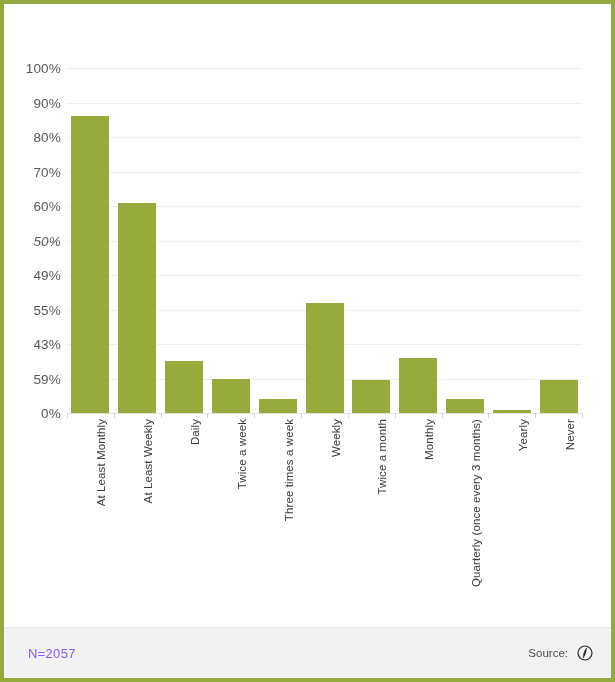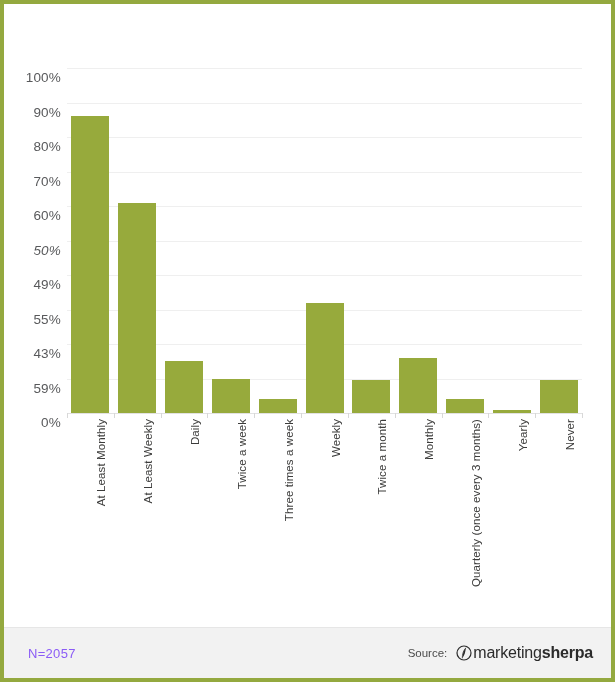--- a/index.html
+++ b/index.html
@@ -58,21 +58,21 @@
     text-align: right;
     font-size: 13.5px;
     color: #58595B;
     letter-spacing: .2px;
     transform: translateY(-50%);
     white-space: nowrap;
   }
   #yaxis {
     position: absolute;
     left: 0px;
-    top: 73px;
+    top: 64px;
     width: 57px;
     height: 345px;
   }
 
   #bars {
     position: absolute;
     left: 63px;
     top: 64px;
     width: 515px;
     height: 345px;
@@ -235,18 +235,17 @@
   <div id="footer">
     <div id="sample-size">N=2057</div>
     <div id="source-block">
       <span id="source-label">Source:</span>
       <span id="logo">
         <svg id="logo-mark" viewBox="0 0 32 32" aria-hidden="true">
           <circle cx="16" cy="16" r="14" fill="none" stroke="#2B2B2B" stroke-width="2.4"></circle>
           <path d="M13.2 25.5 C13.2 17 15.5 10.5 19.6 6.2 C19.0 13.5 17.3 20.0 13.2 25.5 Z" fill="#2B2B2B"></path>
           <path d="M12.6 25.8 C12.6 18.5 14.4 11.8 19.4 6.0" fill="none" stroke="#2B2B2B" stroke-width="1.6" stroke-linecap="round"></path>
         </svg>
-        <span id="logo-text"><span class="lt-light">marketing</span><span class="lt-bold">sherpa</span></span>
       </span>
     </div>
   </div>
 
 </div>
 
 </body></html>

